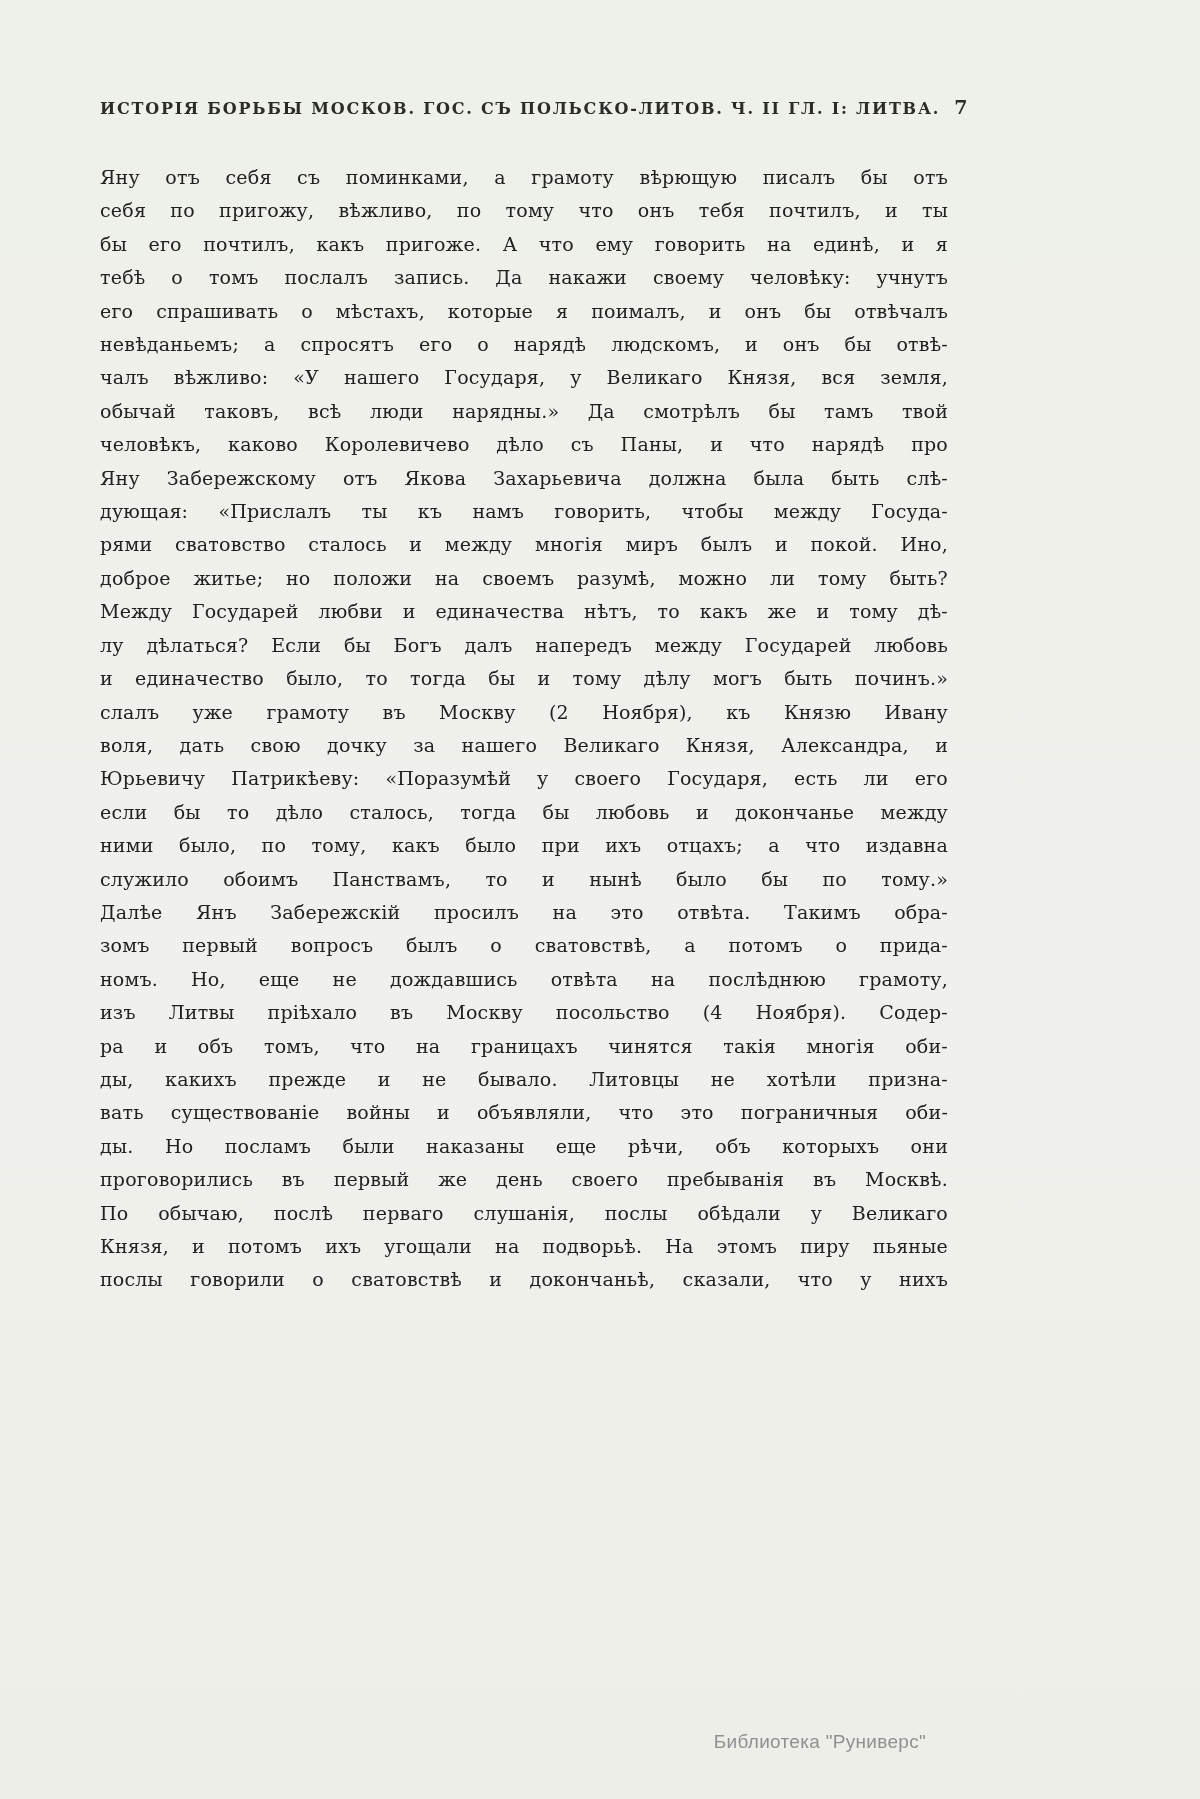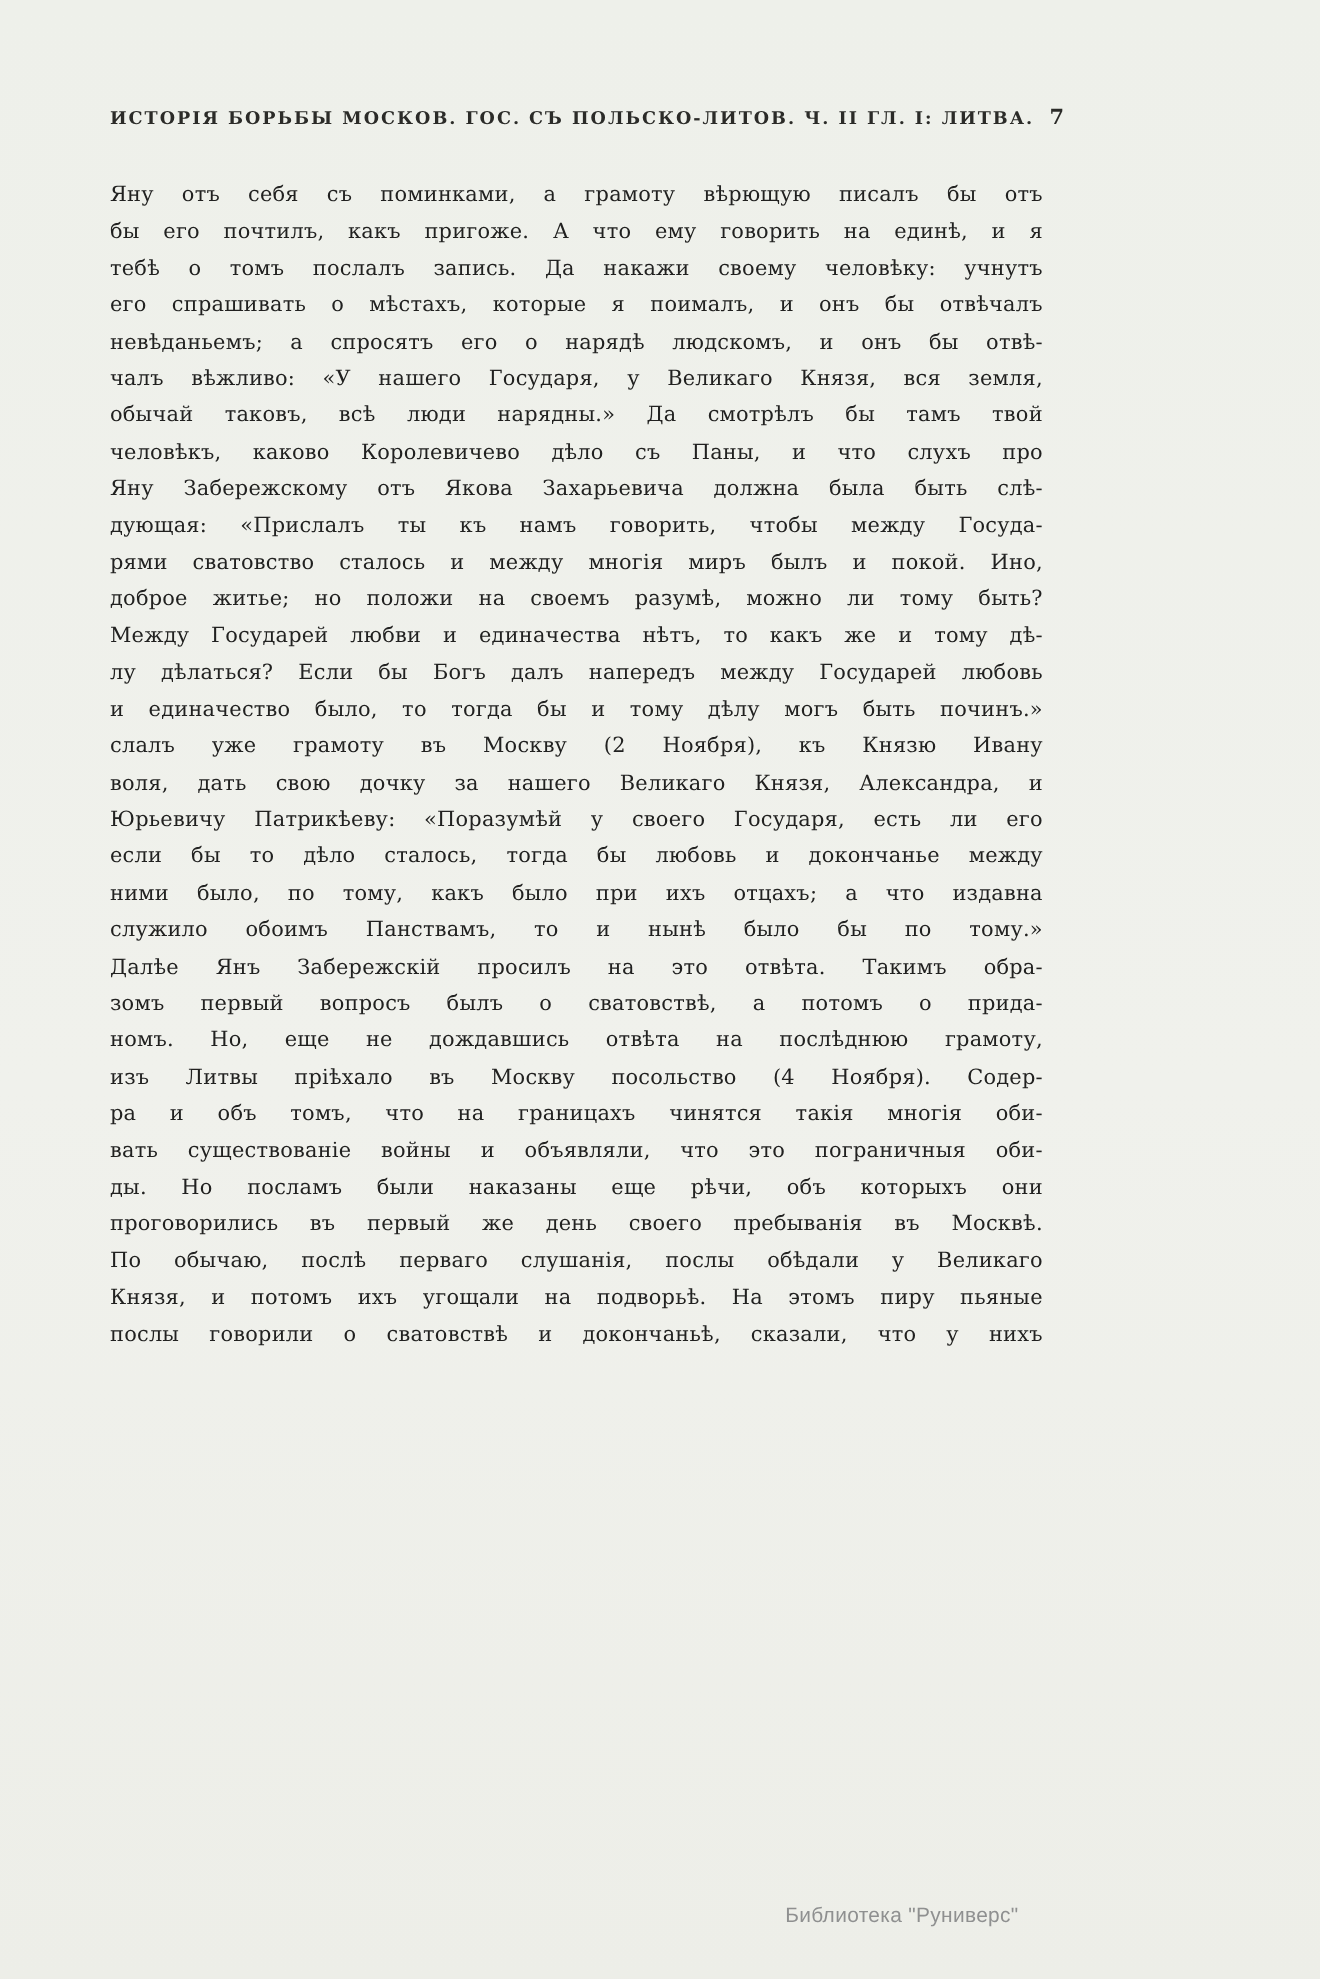--- a/index.html
+++ b/index.html
@@ -67,45 +67,47 @@
 
 <div class="page">
 
   <div class="running-header">
     <span class="title">ИСТОРІЯ БОРЬБЫ МОСКОВ. ГОС. СЪ ПОЛЬСКО-ЛИТОВ. Ч. II ГЛ. I: ЛИТВА.</span>
     <span class="page-num">7</span>
   </div>
 
   <div class="body-text">
       <div class="text-line">Яну отъ себя съ поминками, а грамоту вѣрющую писалъ бы отъ</div>
+      <div class="text-line">себя по пригожу, вѣжливо, по тому что онъ тебя почтилъ, и ты</div>
       <div class="text-line">бы его почтилъ, какъ пригоже. А что ему говорить на единѣ, и я</div>
       <div class="text-line">тебѣ о томъ послалъ запись. Да накажи своему человѣку: учнутъ</div>
       <div class="text-line">его спрашивать о мѣстахъ, которые я поималъ, и онъ бы отвѣчалъ</div>
       <div class="text-line">невѣданьемъ; а спросятъ его о нарядѣ людскомъ, и онъ бы отвѣ-</div>
       <div class="text-line">чалъ вѣжливо: «У нашего Государя, у Великаго Князя, вся земля,</div>
       <div class="text-line">обычай таковъ, всѣ люди нарядны.» Да смотрѣлъ бы тамъ твой</div>
-      <div class="text-line">человѣкъ, каково Королевичево дѣло съ Паны, и что слухъ про</div>
+      <div class="text-line">человѣкъ, каково Королевичево дѣло съ Паны, и что нарядѣ про</div>
       <div class="text-line">Яну Забережскому отъ Якова Захарьевича должна была быть слѣ-</div>
       <div class="text-line">дующая: «Прислалъ ты къ намъ говорить, чтобы между Госуда-</div>
       <div class="text-line">рями сватовство сталось и между многія миръ былъ и покой. Ино,</div>
       <div class="text-line">доброе житье; но положи на своемъ разумѣ, можно ли тому быть?</div>
       <div class="text-line">Между Государей любви и единачества нѣтъ, то какъ же и тому дѣ-</div>
       <div class="text-line">лу дѣлаться? Если бы Богъ далъ напередъ между Государей любовь</div>
       <div class="text-line">и единачество было, то тогда бы и тому дѣлу могъ быть починъ.»</div>
       <div class="text-line">слалъ уже грамоту въ Москву (2 Ноября), къ Князю Ивану</div>
       <div class="text-line">воля, дать свою дочку за нашего Великаго Князя, Александра, и</div>
       <div class="text-line">Юрьевичу Патрикѣеву: «Поразумѣй у своего Государя, есть ли его</div>
       <div class="text-line">если бы то дѣло сталось, тогда бы любовь и докончанье между</div>
       <div class="text-line">ними было, по тому, какъ было при ихъ отцахъ; а что издавна</div>
       <div class="text-line">служило обоимъ Панствамъ, то и нынѣ было бы по тому.»</div>
       <div class="text-line">Далѣе Янъ Забережскій просилъ на это отвѣта. Такимъ обра-</div>
       <div class="text-line">зомъ первый вопросъ былъ о сватовствѣ, а потомъ о прида-</div>
       <div class="text-line">номъ. Но, еще не дождавшись отвѣта на послѣднюю грамоту,</div>
       <div class="text-line">изъ Литвы пріѣхало въ Москву посольство (4 Ноября). Содер-</div>
       <div class="text-line">ра и объ томъ, что на границахъ чинятся такія многія оби-</div>
+      <div class="text-line">ды, какихъ прежде и не бывало. Литовцы не хотѣли призна-</div>
       <div class="text-line">вать существованіе войны и объявляли, что это пограничныя оби-</div>
       <div class="text-line">ды. Но посламъ были наказаны еще рѣчи, объ которыхъ они</div>
       <div class="text-line">проговорились въ первый же день своего пребыванія въ Москвѣ.</div>
       <div class="text-line">По обычаю, послѣ перваго слушанія, послы обѣдали у Великаго</div>
       <div class="text-line">Князя, и потомъ ихъ угощали на подворьѣ. На этомъ пиру пьяные</div>
       <div class="text-line">послы говорили о сватовствѣ и докончаньѣ, сказали, что у нихъ</div>
     </div>
 
   <div class="watermark">Библиотека "Руниверс"</div>
 

